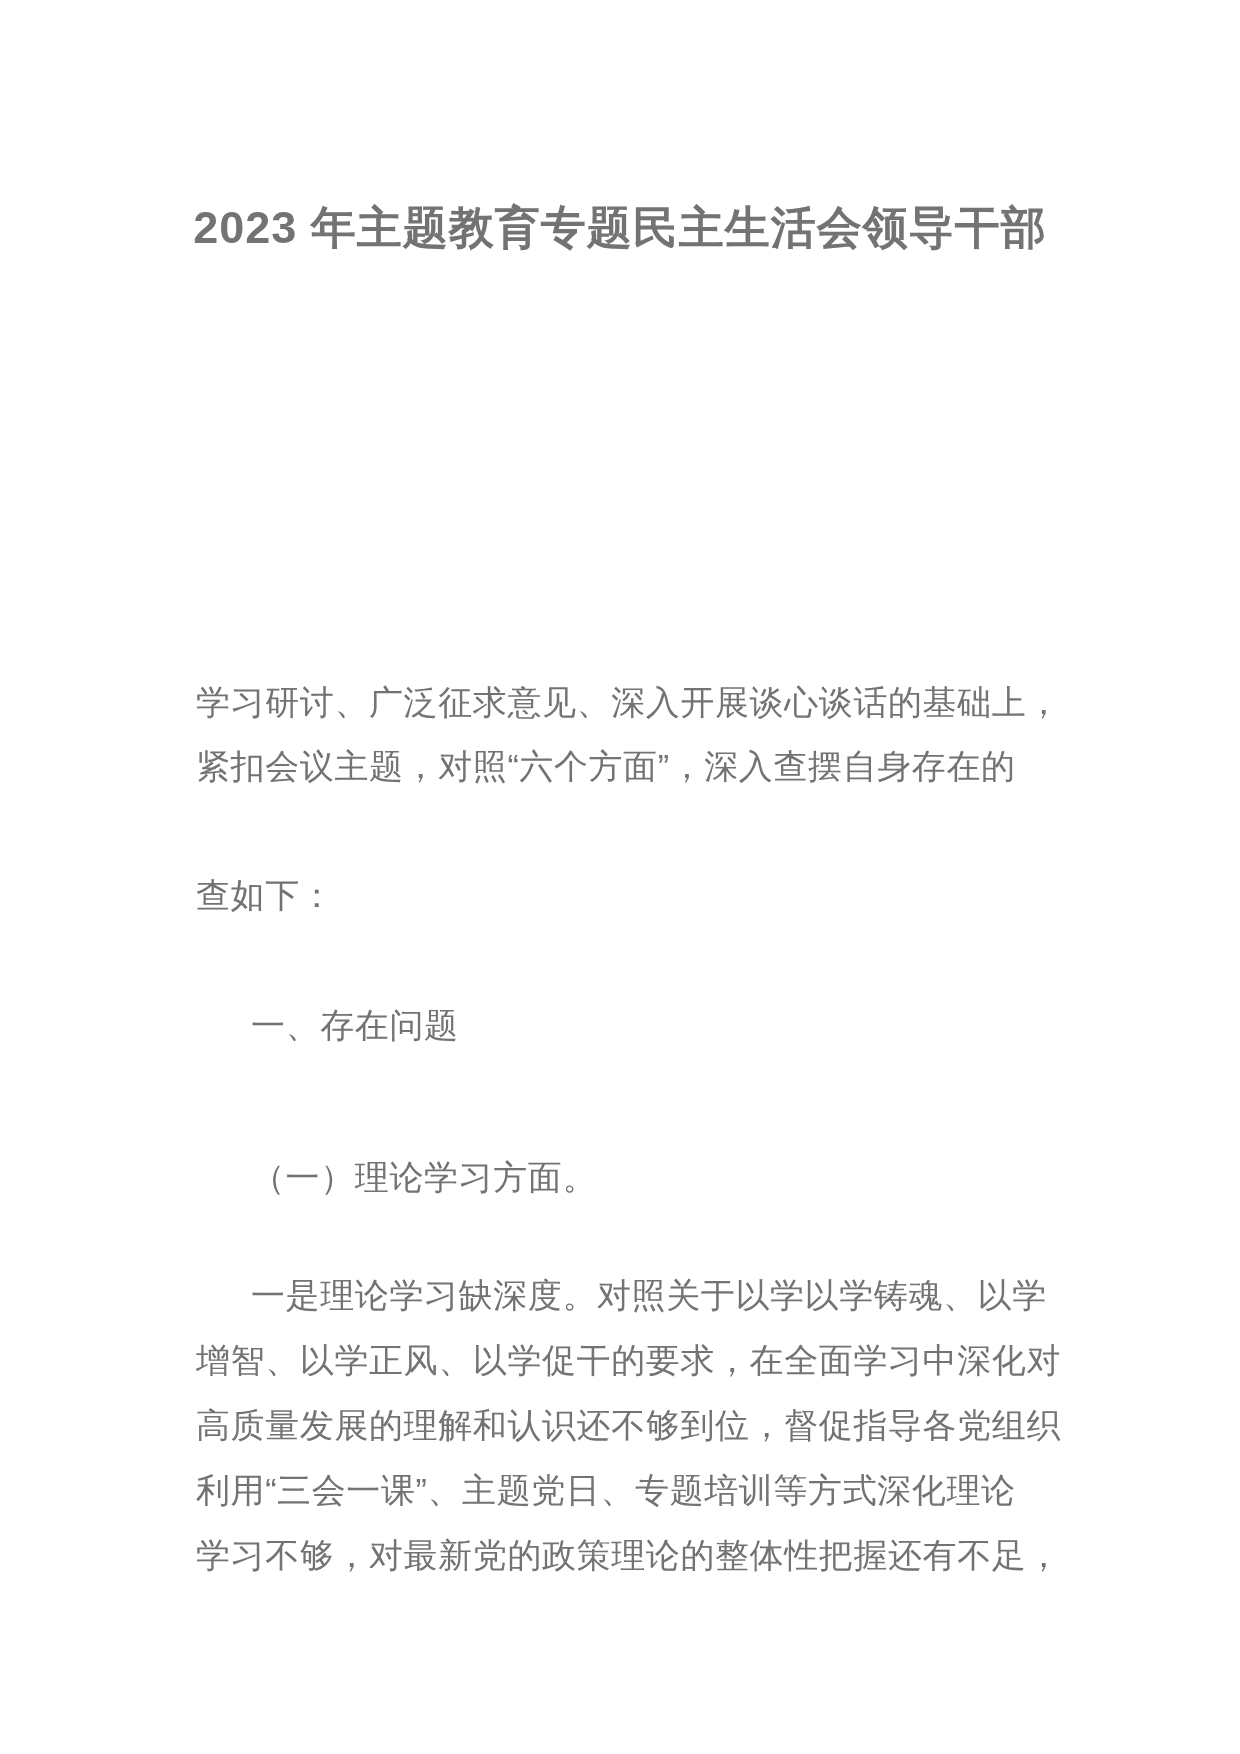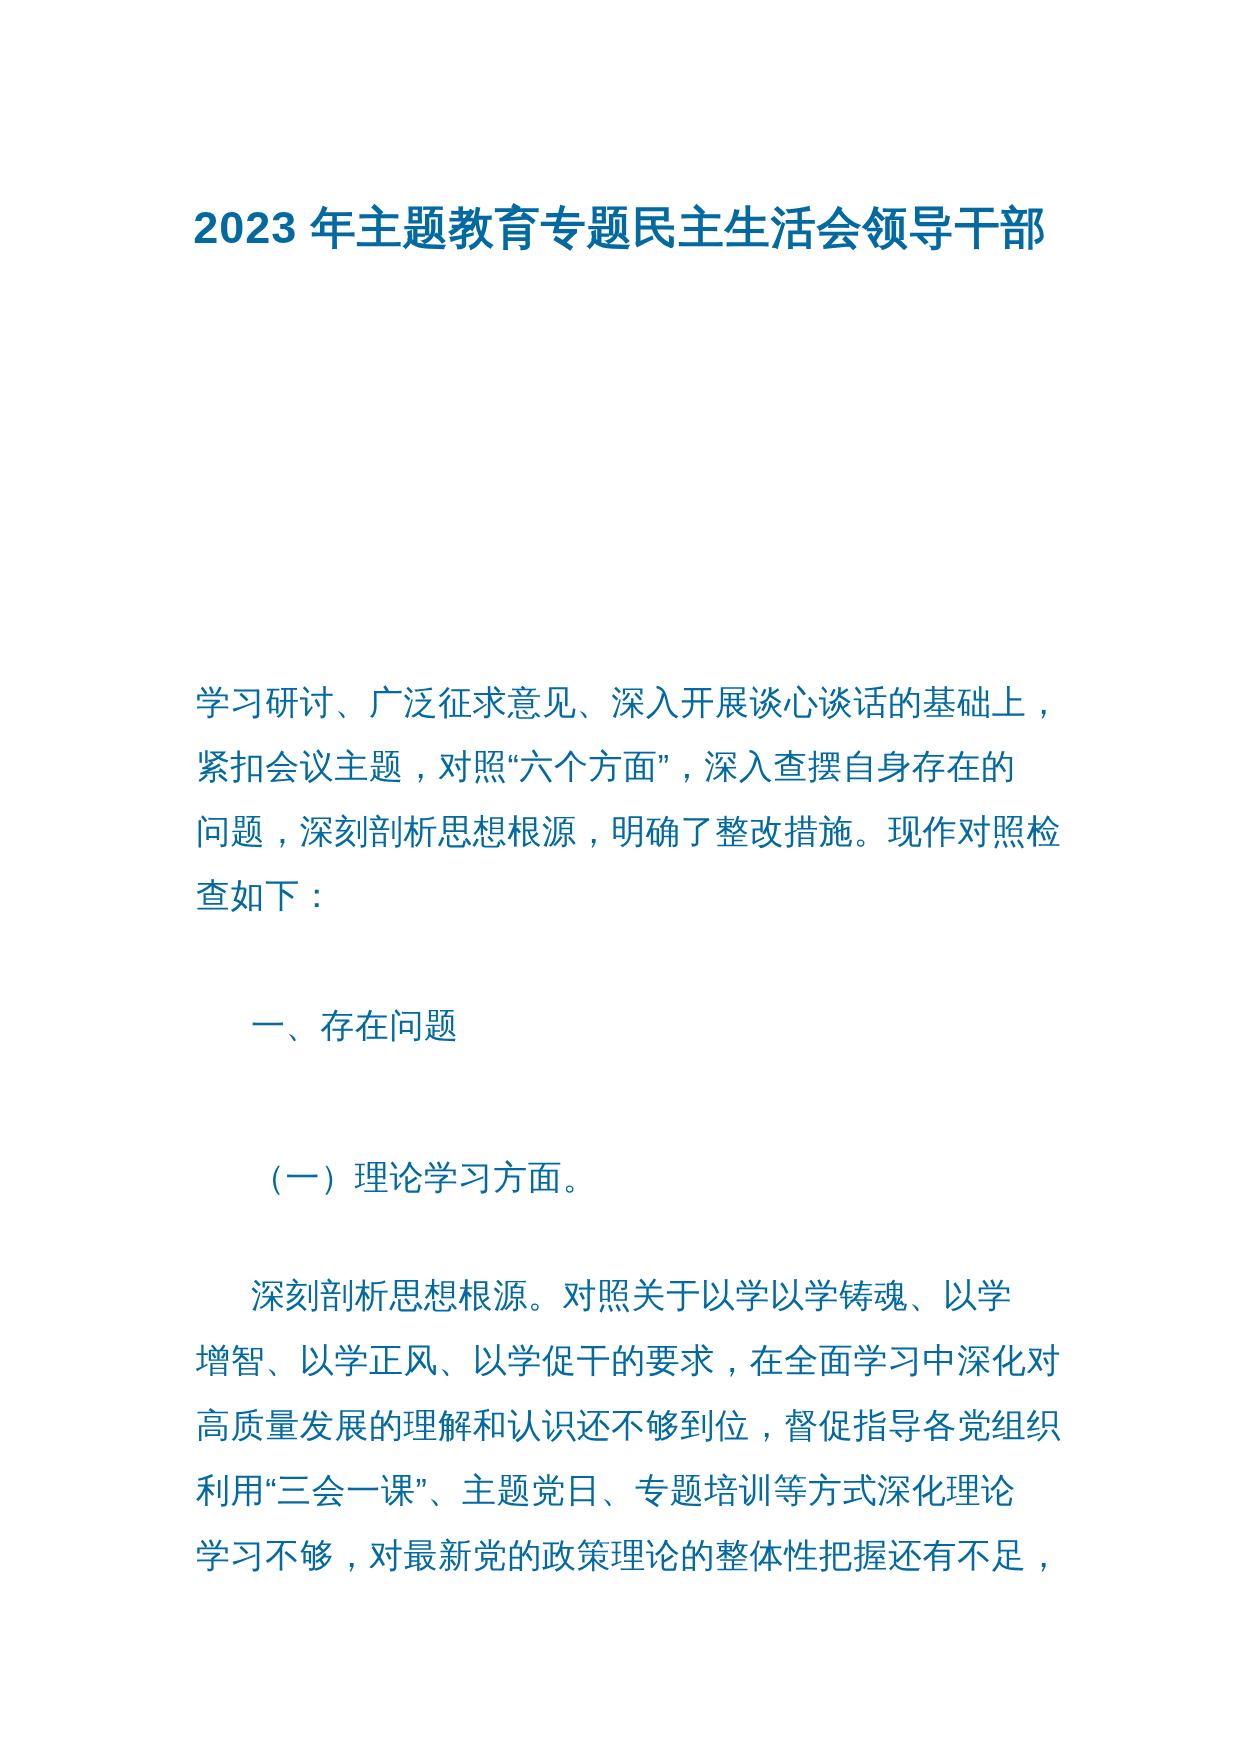--- a/index.html
+++ b/index.html
@@ -7,21 +7,21 @@
     padding: 0;
     background: #ffffff;
   }
   .page {
     position: relative;
     width: 1240px;
     height: 1754px;
     background: #ffffff;
     overflow: hidden;
     font-family: "Liberation Sans", sans-serif;
-    color: #0369a1;
+    color: #737373;
   }
   .title-line {
     position: absolute;
     left: 0;
     width: 1240px;
     text-align: center;
     font-size: 45px;
     font-weight: 700;
     line-height: 1.1;
     letter-spacing: 1px;
@@ -43,26 +43,25 @@
 </head>
 <body>
 
 <div class="page">
 
   <div class="title-line" style="top:203px">2023 年主题教育专题民主生活会领导干部</div>
 
 
   <div class="body-line" style="top:685px">学习研讨、广泛征求意见、深入开展谈心谈话的基础上，</div>
   <div class="body-line" style="top:749px">紧扣会议主题，对照“六个方面”，深入查摆自身存在的</div>
-  <div class="body-line" style="top:814px">问题，深刻剖析思想根源，明确了整改措施。现作对照检</div>
   <div class="body-line" style="top:878px">查如下：</div>
 
   <div class="body-line indent" style="top:1008px">一、存在问题</div>
 
   <div class="body-line indent" style="top:1160px">（一）理论学习方面。</div>
 
-  <div class="body-line indent" style="top:1278px">深刻剖析思想根源。对照关于以学以学铸魂、以学</div>
+  <div class="body-line indent" style="top:1278px">一是理论学习缺深度。对照关于以学以学铸魂、以学</div>
   <div class="body-line" style="top:1343px">增智、以学正风、以学促干的要求，在全面学习中深化对</div>
   <div class="body-line" style="top:1408px">高质量发展的理解和认识还不够到位，督促指导各党组织</div>
   <div class="body-line" style="top:1473px">利用“三会一课”、主题党日、专题培训等方式深化理论</div>
   <div class="body-line" style="top:1538px">学习不够，对最新党的政策理论的整体性把握还有不足，</div>
 
 </div>
 
 </body></html>

